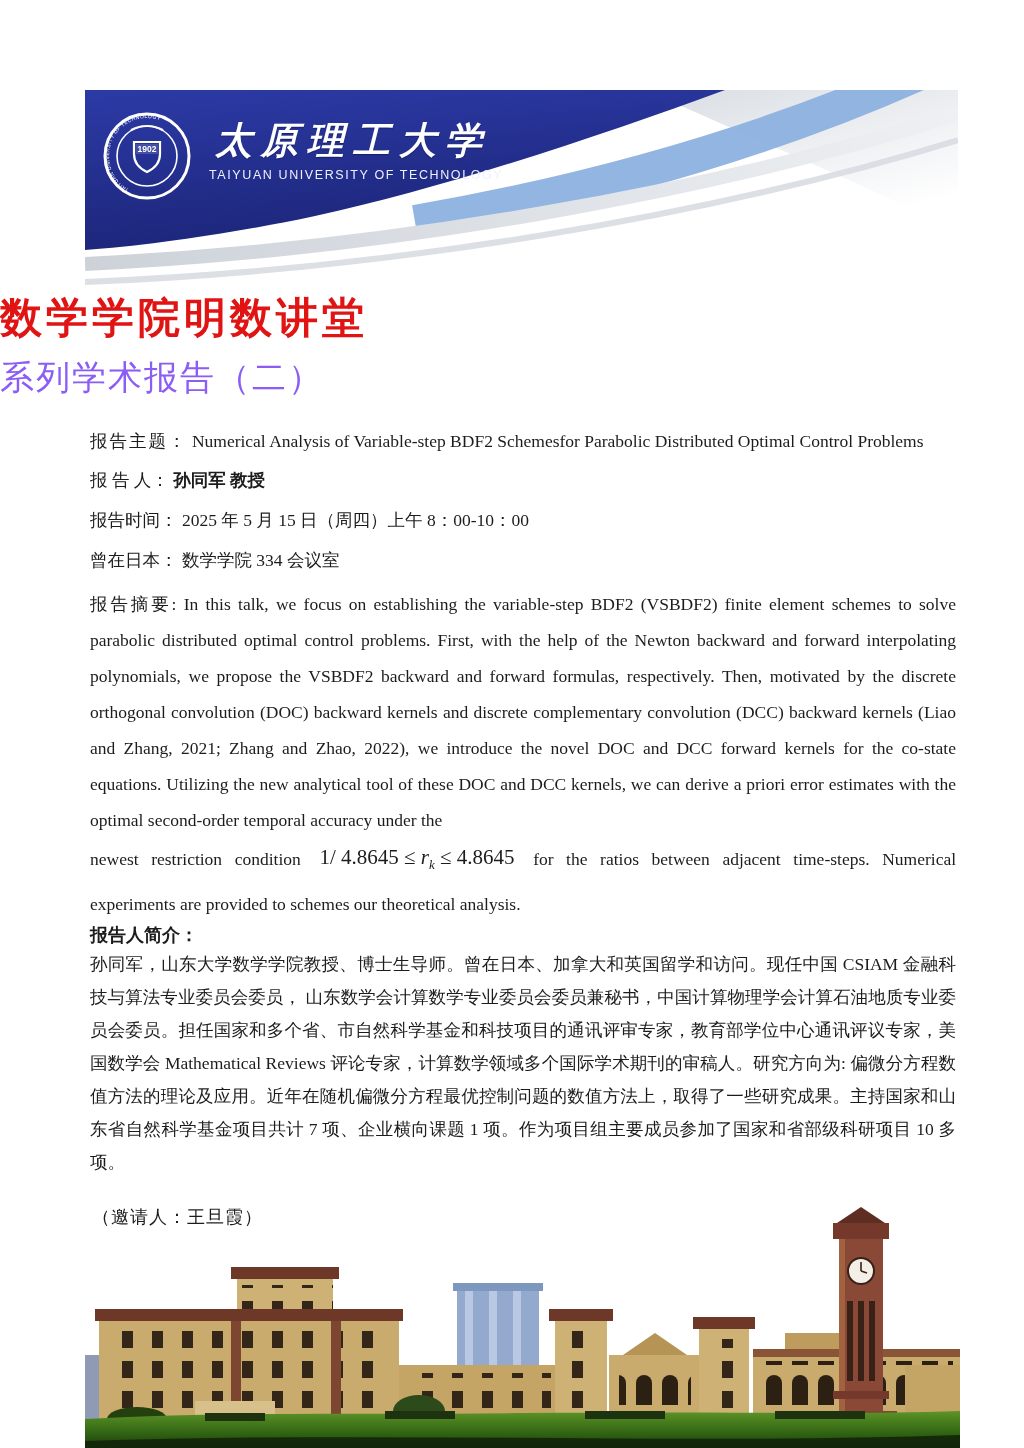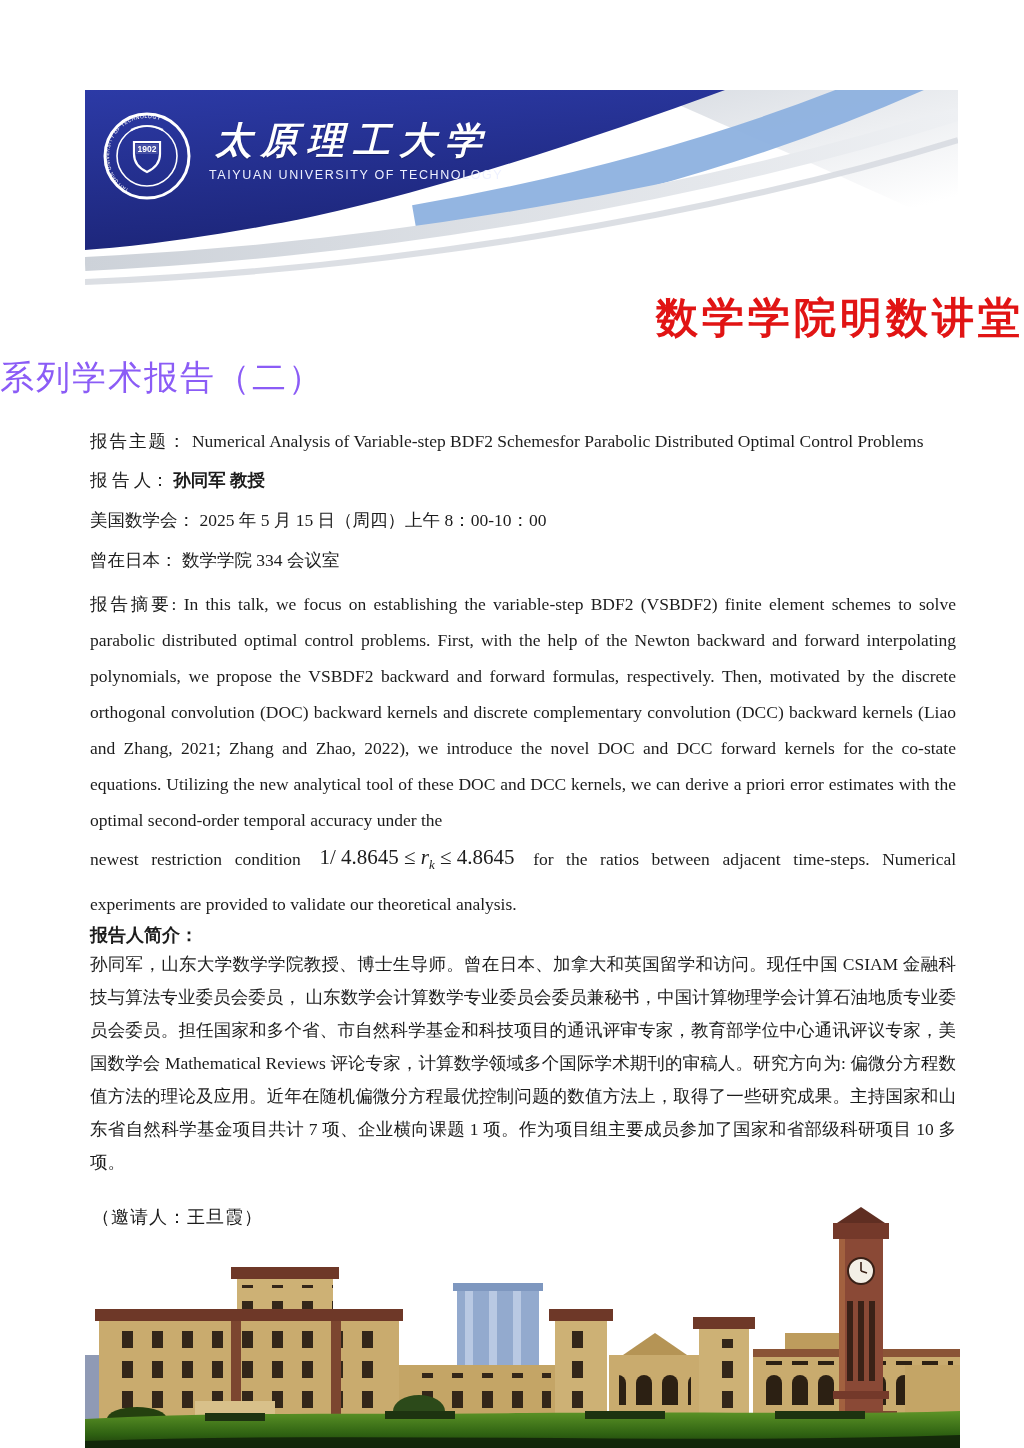--- a/index.html
+++ b/index.html
@@ -7,21 +7,21 @@
   body { font-family:"Liberation Serif","DejaVu Serif",serif; color:#1c1c1c; }
 
   
   .banner-wrap { position:relative; width:873px; height:198px; margin:90px 0 0 85px; overflow:hidden; }
   .banner-svg { position:absolute; inset:0; }
   .banner-logo { position:absolute; left:16px; top:20px; width:92px; height:92px; }
   .uni-zh { position:absolute; left:122px; top:26px; color:#ffffff; font-size:37px; font-weight:700; font-style:italic; letter-spacing:9px; text-shadow:0 1px 1px rgba(0,0,30,.35);margin-left:8px; }
   .uni-en { position:absolute; left:124px; top:78px; color:#eef1ff; font-size:12.5px; letter-spacing:1.6px; font-family:"Liberation Sans","DejaVu Sans",sans-serif; }
 
   
-  .main-title { margin-top:6px; text-align:right; font-size:42px; line-height:48px; font-weight:700; letter-spacing:4px; }
+  .main-title { margin-top:6px; text-align:left; font-size:42px; line-height:48px; font-weight:700; letter-spacing:4px; }
   .sub-title  { margin-top:16px; text-align:left; font-size:34px; line-height:40px; font-weight:500; letter-spacing:2px; color:#8b5cf6; }
 
   
   .content { margin:30px 68px 0 90px; font-size:17.5px; }
   .row { line-height:27px; margin-bottom:12px; text-align:justify; }
   .row.gap13 { margin-bottom:13px; }
   .lbl { font-weight:400; }
   .lbl.sp { letter-spacing:2px; }
   .speaker-val { font-weight:700; }
 
@@ -95,34 +95,34 @@
     <span class="lbl sp">报告主题：</span>
     <span>Numerical Analysis of Variable-step BDF2 Schemesfor Parabolic Distributed Optimal Control Problems</span>
   </div>
 
   <div class="row gap13">
     <span class="lbl">报 告 人：</span>
     <span class="speaker-val">孙同军 教授</span>
   </div>
 
   <div class="row gap13">
-    <span class="lbl">美国数学会：</span>
+    <span class="lbl">报告时间：</span>
     <span>2025 年 5 月 15 日（周四）上午 8：00-10：00</span>
   </div>
 
   <div class="row">
     <span class="lbl">曾在日本：</span>
     <span>数学学院 334 会议室</span>
   </div>
 
   <p class="abstract"><span class="lbl">报告摘要:</span> <span>In this talk, we focus on establishing the variable-step BDF2 (VSBDF2) finite element schemes to solve parabolic distributed optimal control problems. First, with the help of the Newton backward and forward interpolating polynomials, we propose the VSBDF2 backward and forward formulas, respectively. Then, motivated by the discrete orthogonal convolution (DOC) backward kernels and discrete complementary convolution (DCC) backward kernels (Liao and Zhang, 2021; Zhang and Zhao, 2022), we introduce the novel DOC and DCC forward kernels for the co-state equations. Utilizing the new analytical tool of these DOC and DCC kernels, we can derive a priori error estimates with the optimal second-order temporal accuracy under the</span></p>
 
   <p class="formula-line"><span>newest restriction condition</span> <span class="formula"><span>1/ 4.8645 ≤ </span><span class="v">r</span><sub>k</sub><span> ≤ 4.8645</span></span> <span>for the ratios between adjacent time-steps. Numerical</span></p>
 
-  <p class="tail-line">experiments are provided to validate our theoretical analysis.</p>
+  <p class="tail-line">experiments are provided to schemes our theoretical analysis.</p>
 
   <div class="bio-label">报告人简介：</div>
   <p class="bio">孙同军，山东大学数学学院教授、博士生导师。曾在日本、加拿大和英国留学和访问。现任中国 CSIAM 金融科技与算法专业委员会委员， 山东数学会计算数学专业委员会委员兼秘书，中国计算物理学会计算石油地质专业委员会委员。担任国家和多个省、市自然科学基金和科技项目的通讯评审专家，教育部学位中心通讯评议专家，美国数学会 Mathematical Reviews 评论专家，计算数学领域多个国际学术期刊的审稿人。研究方向为: 偏微分方程数值方法的理论及应用。近年在随机偏微分方程最优控制问题的数值方法上，取得了一些研究成果。主持国家和山东省自然科学基金项目共计 7 项、企业横向课题 1 项。作为项目组主要成员参加了国家和省部级科研项目 10 多项。</p>
 </div>
 
 <div class="lower">
   <div class="inviter">（邀请人：王旦霞）</div>
 
   <svg class="campus-svg" viewBox="0 0 875 248" preserveAspectRatio="none">
     <defs>

